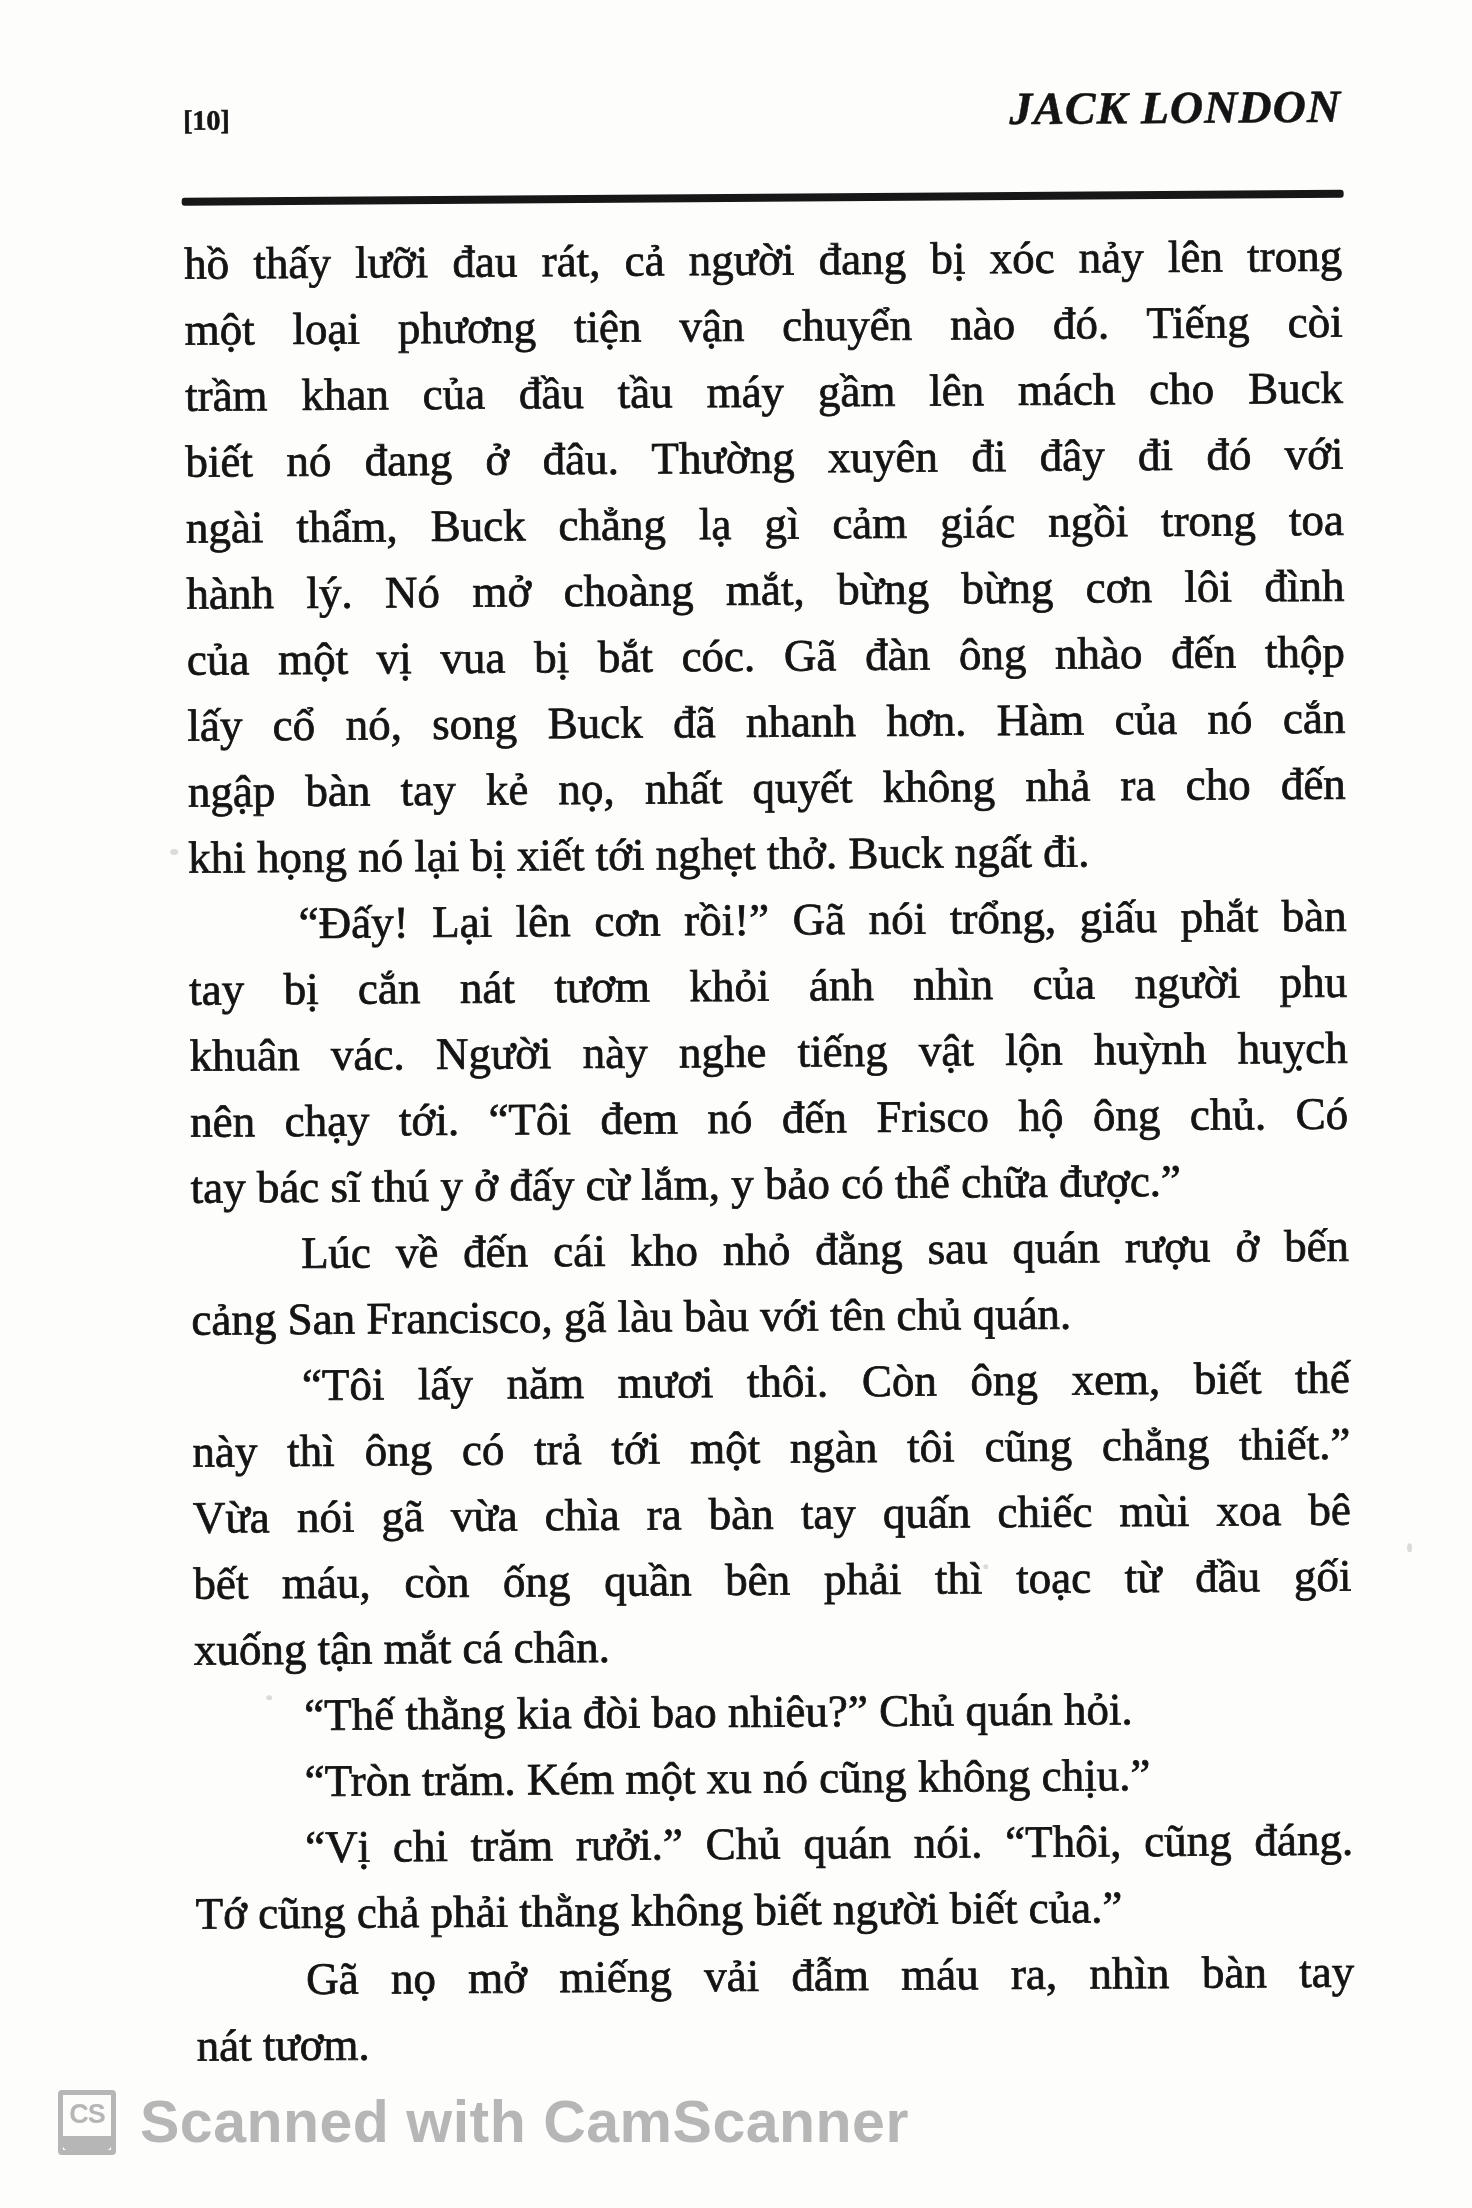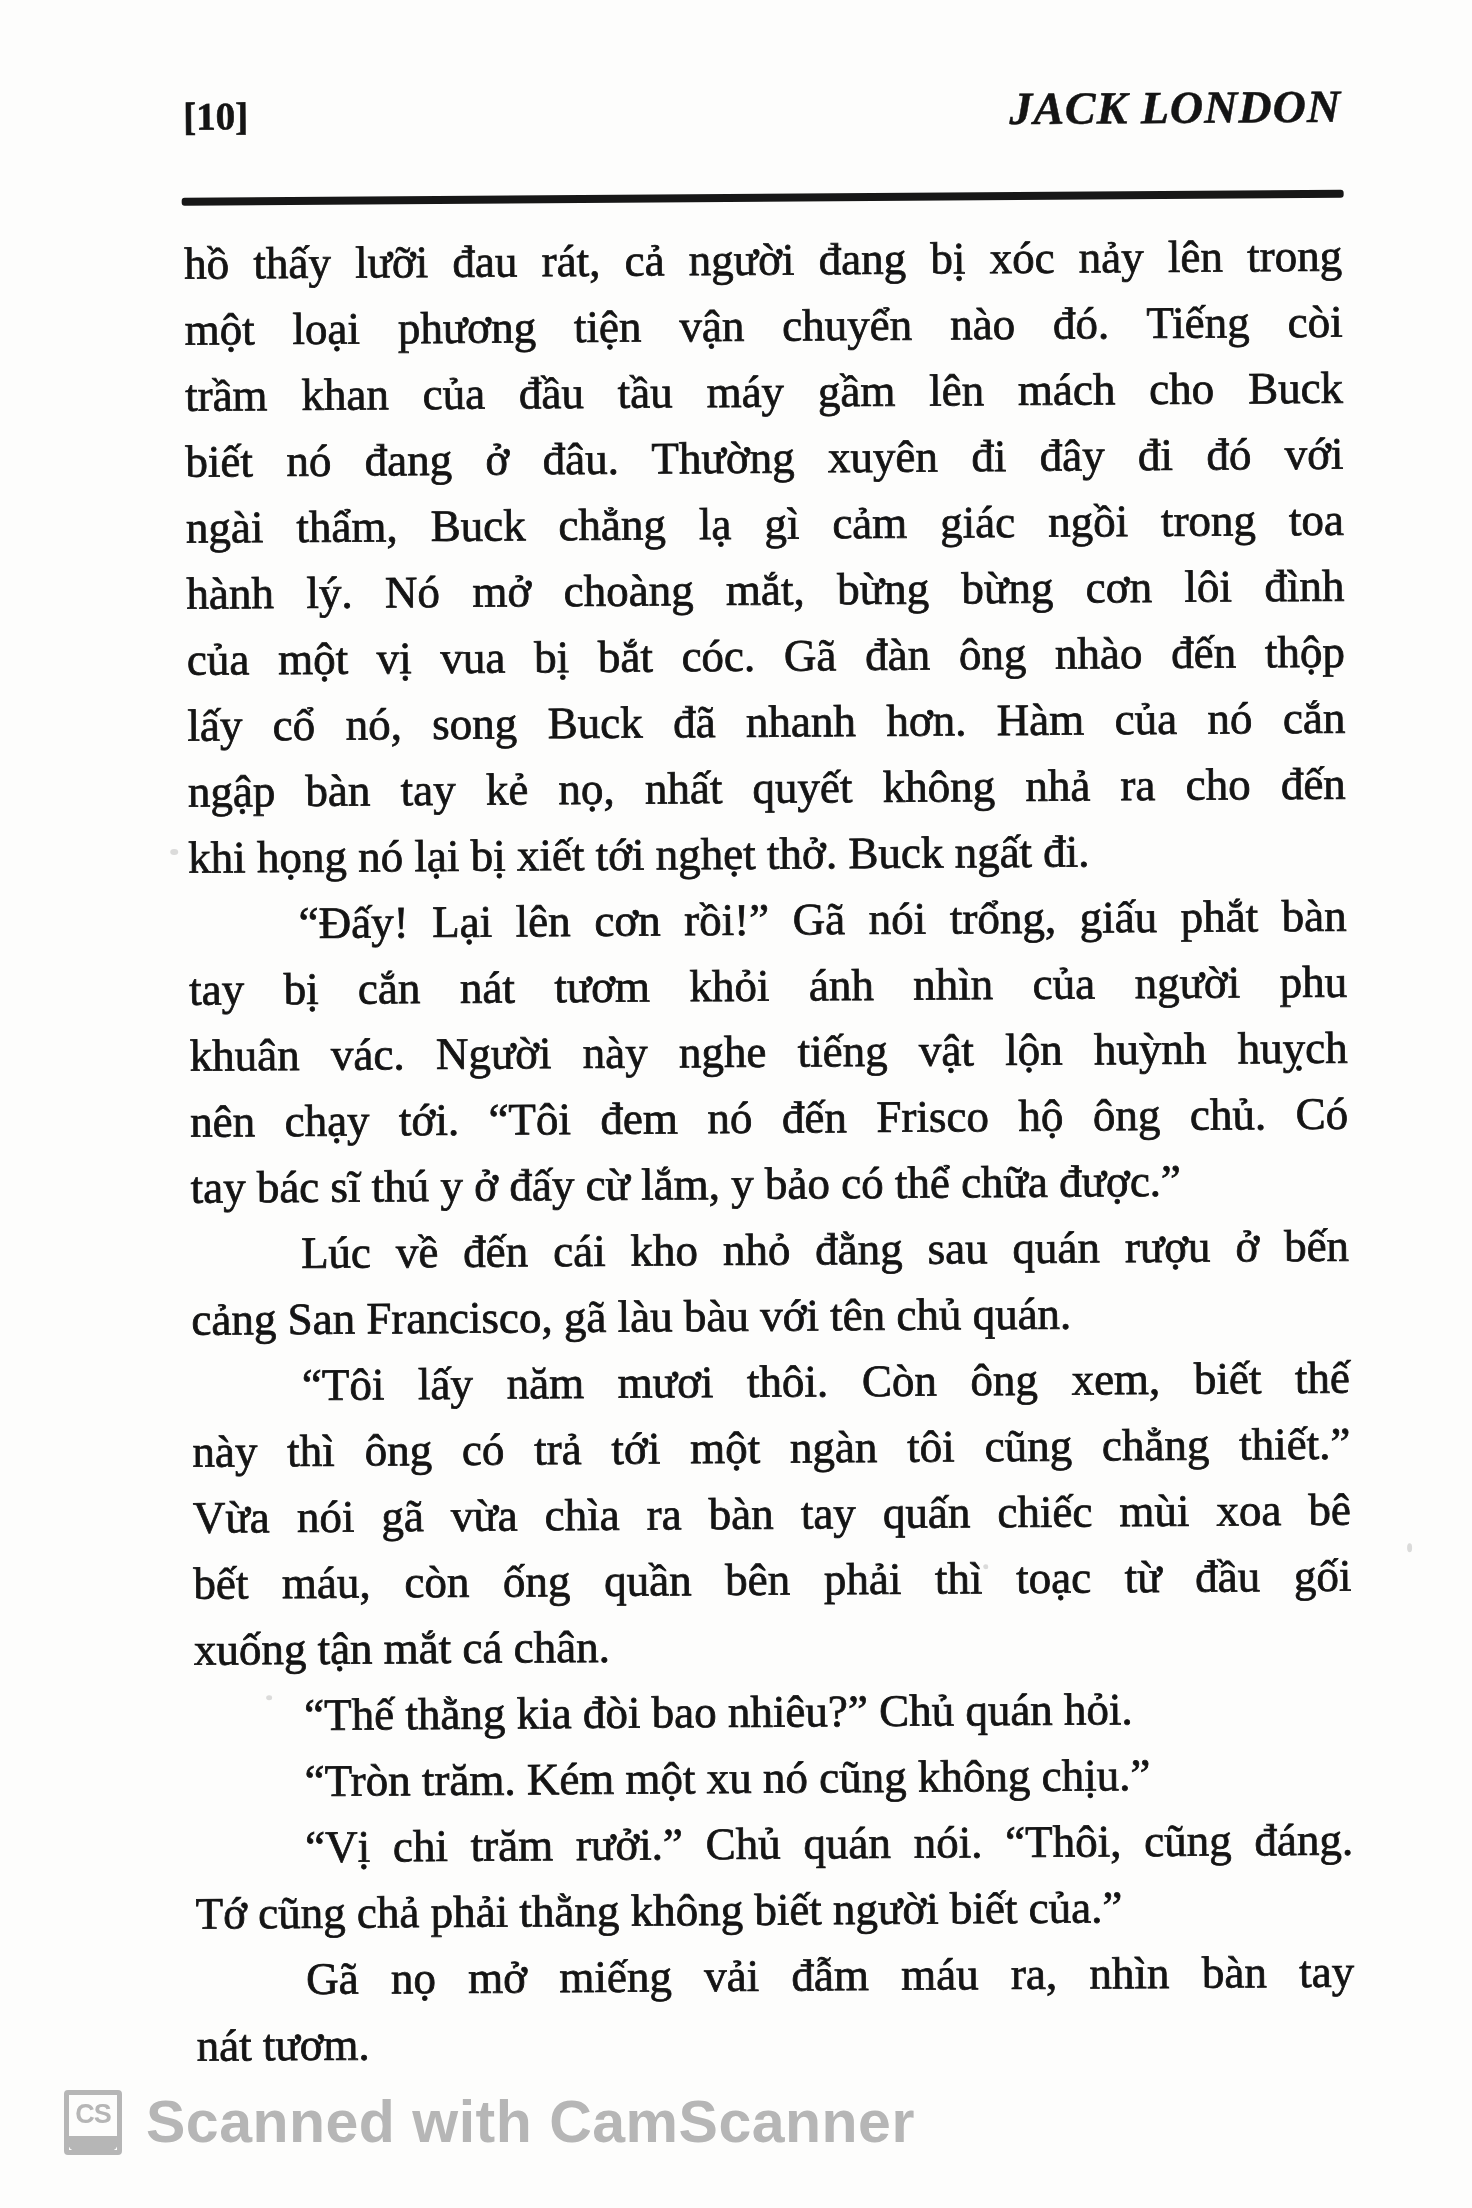--- a/index.html
+++ b/index.html
@@ -14,21 +14,21 @@
   .scan-content {
     position: absolute; inset: 0;
     transform: rotate(-0.4deg);
     transform-origin: 50% 50%;
   }
   .page-header {
     position: absolute; left: 190px; right: 124px; top: 84px;
     display: flex; justify-content: space-between; align-items: baseline;
   }
   .page-number {
-    font-size: 39px; font-weight: bold;
+    font-size: 28px; font-weight: bold;
     -webkit-text-stroke: 0.6px #141414;
   }
   .running-title {
     font-size: 46px; font-weight: bold; font-style: italic;
     letter-spacing: 1px;
     -webkit-text-stroke: 0.5px #141414;
   }
   .header-rule {
     position: absolute; left: 188px; right: 122px; top: 194px;
     height: 8px; background: #171717; border-radius: 3px;
@@ -44,21 +44,21 @@
   .line.last { text-align-last: left; }
   .watermark-bar {
     position: absolute; left: 58px; top: 2088px;
     display: flex; align-items: center; gap: 24px;
     color: #b6b6b6;
     font-family: "Liberation Sans", "DejaVu Sans", sans-serif;
   }
   .cs-icon {
     width: 58px; height: 65px; box-sizing: border-box;
     border: 5px solid #b6b6b6; border-radius: 4px;
-    position: relative; flex: 0 0 auto; margin-left: 6px;
+    position: relative; flex: 0 0 auto;
   }
   .cs-letters {
     position: absolute; top: 4px; left: 0; right: 0;
     text-align: center;
     font-size: 27px; font-weight: bold; letter-spacing: -1px;
     color: #b6b6b6;
   }
   .cs-bottom {
     position: absolute; left: -1px; right: -1px; bottom: -1px;
     height: 15px; background: #b6b6b6;

